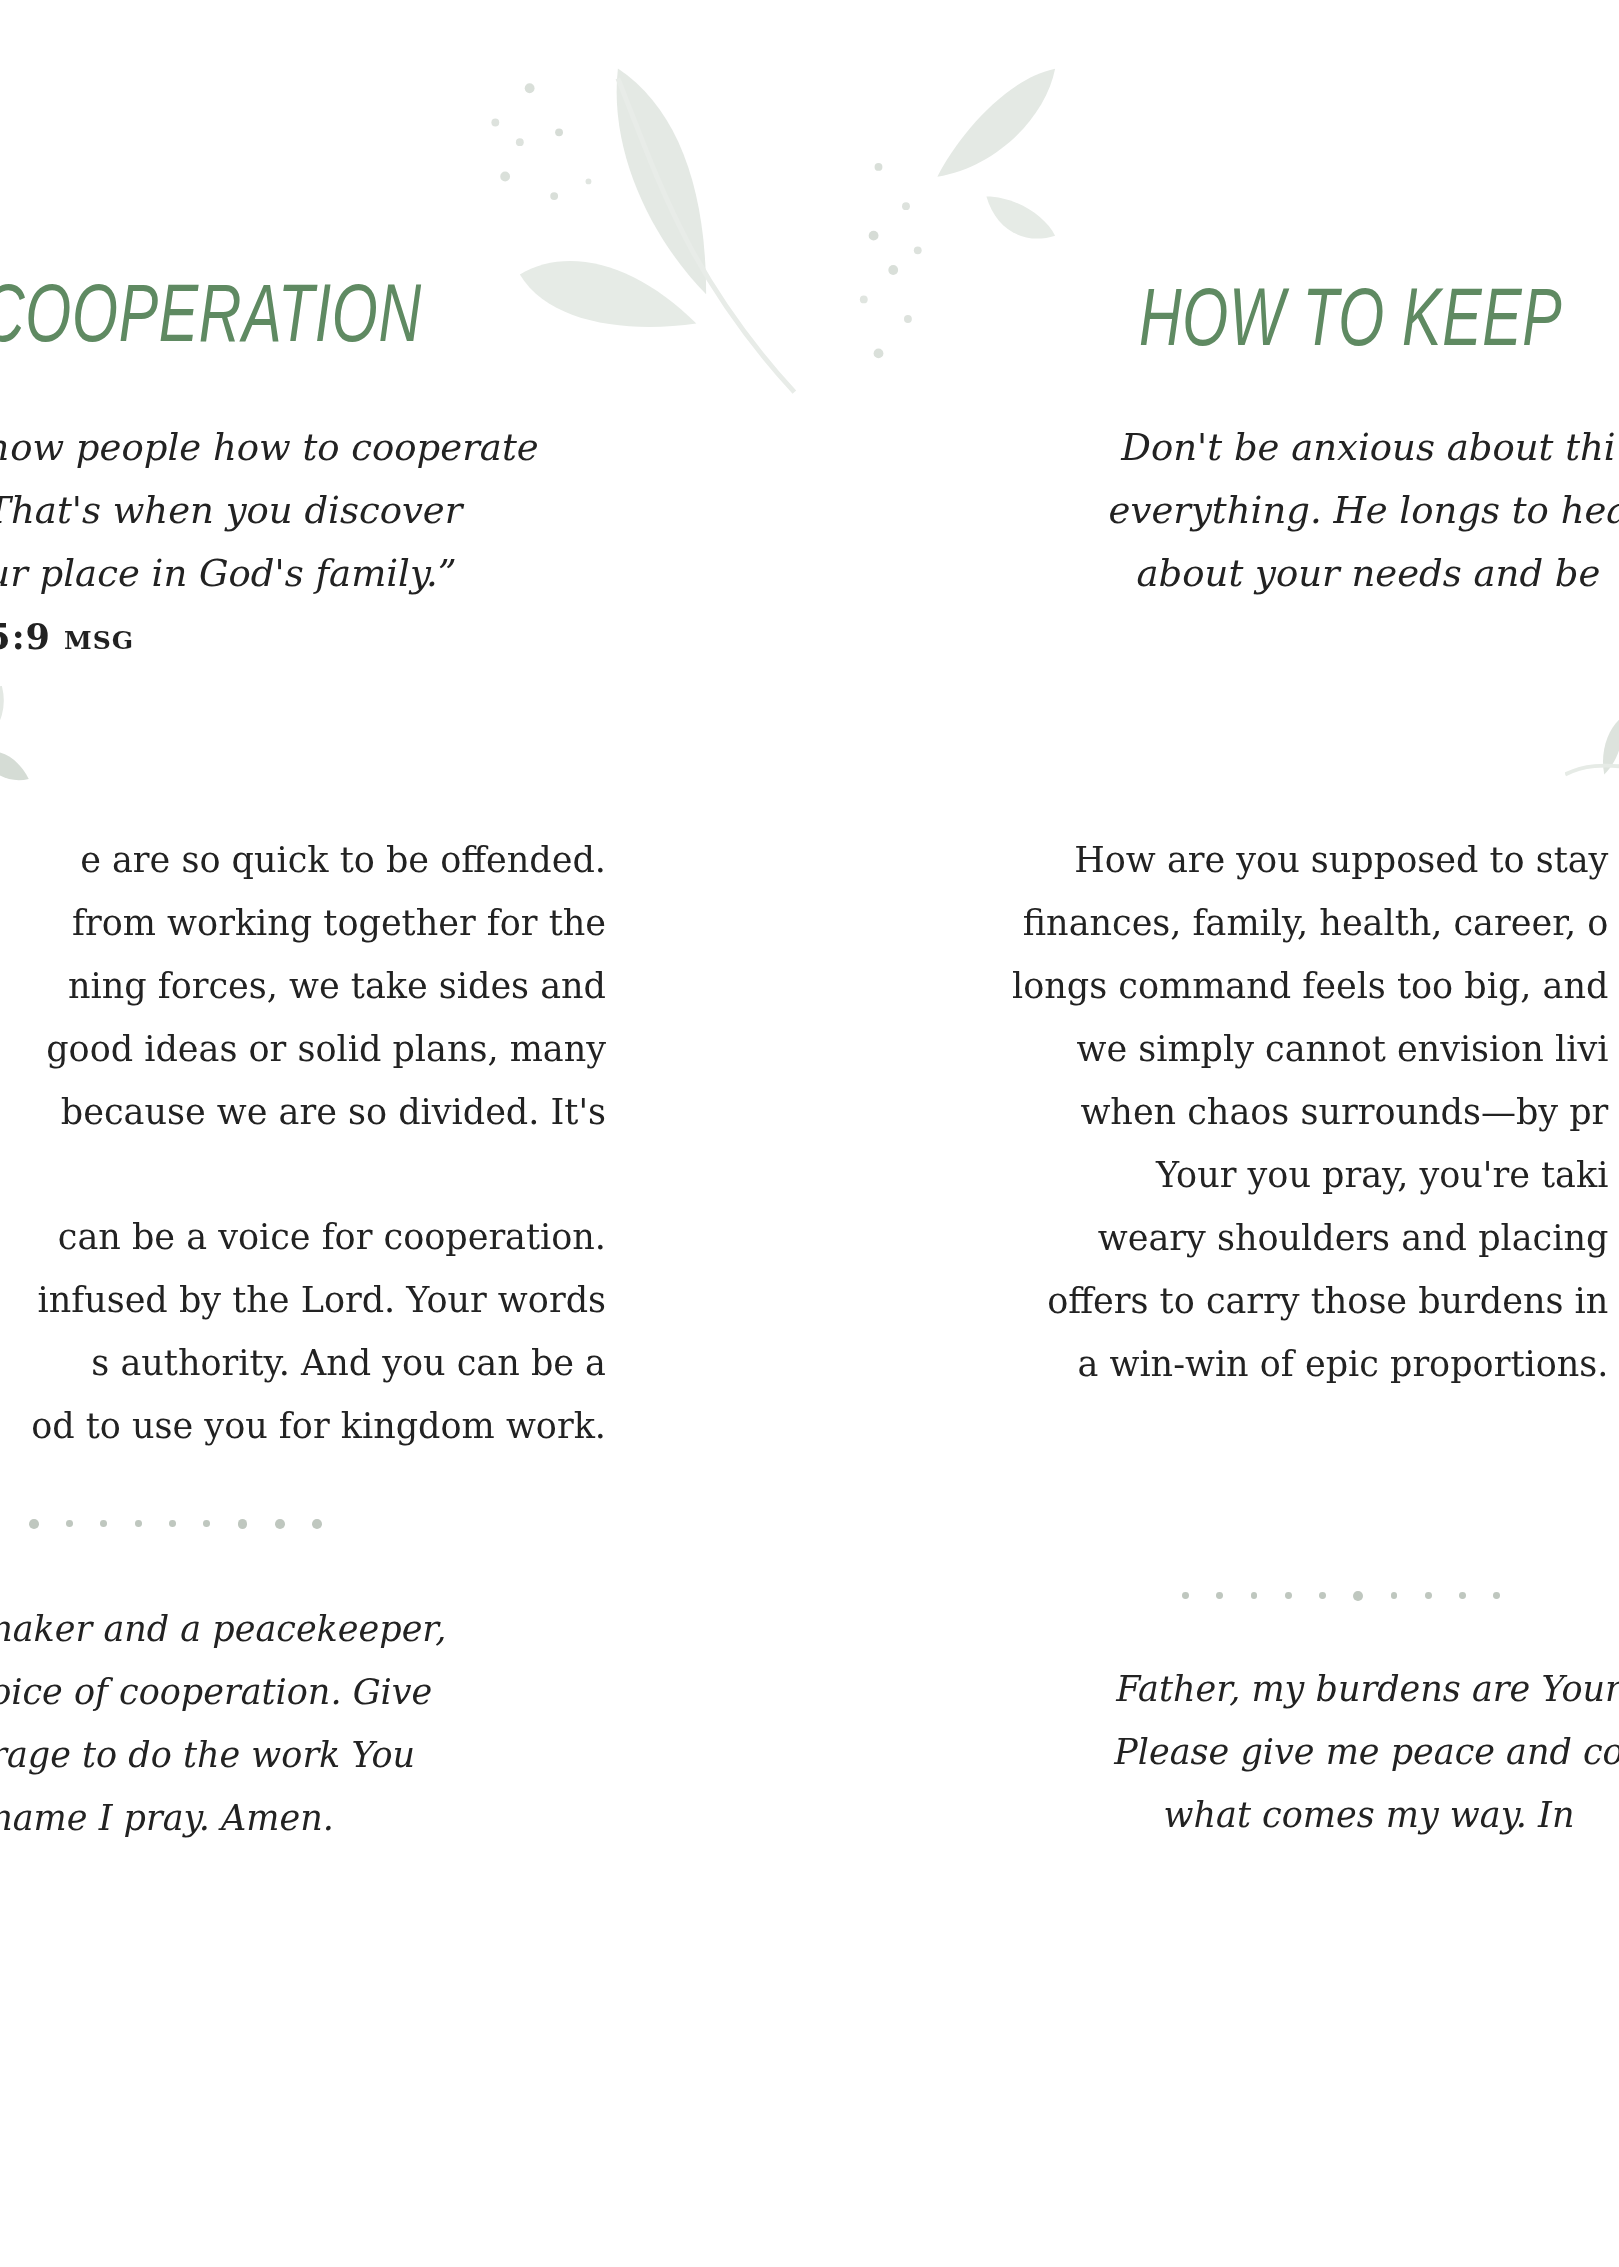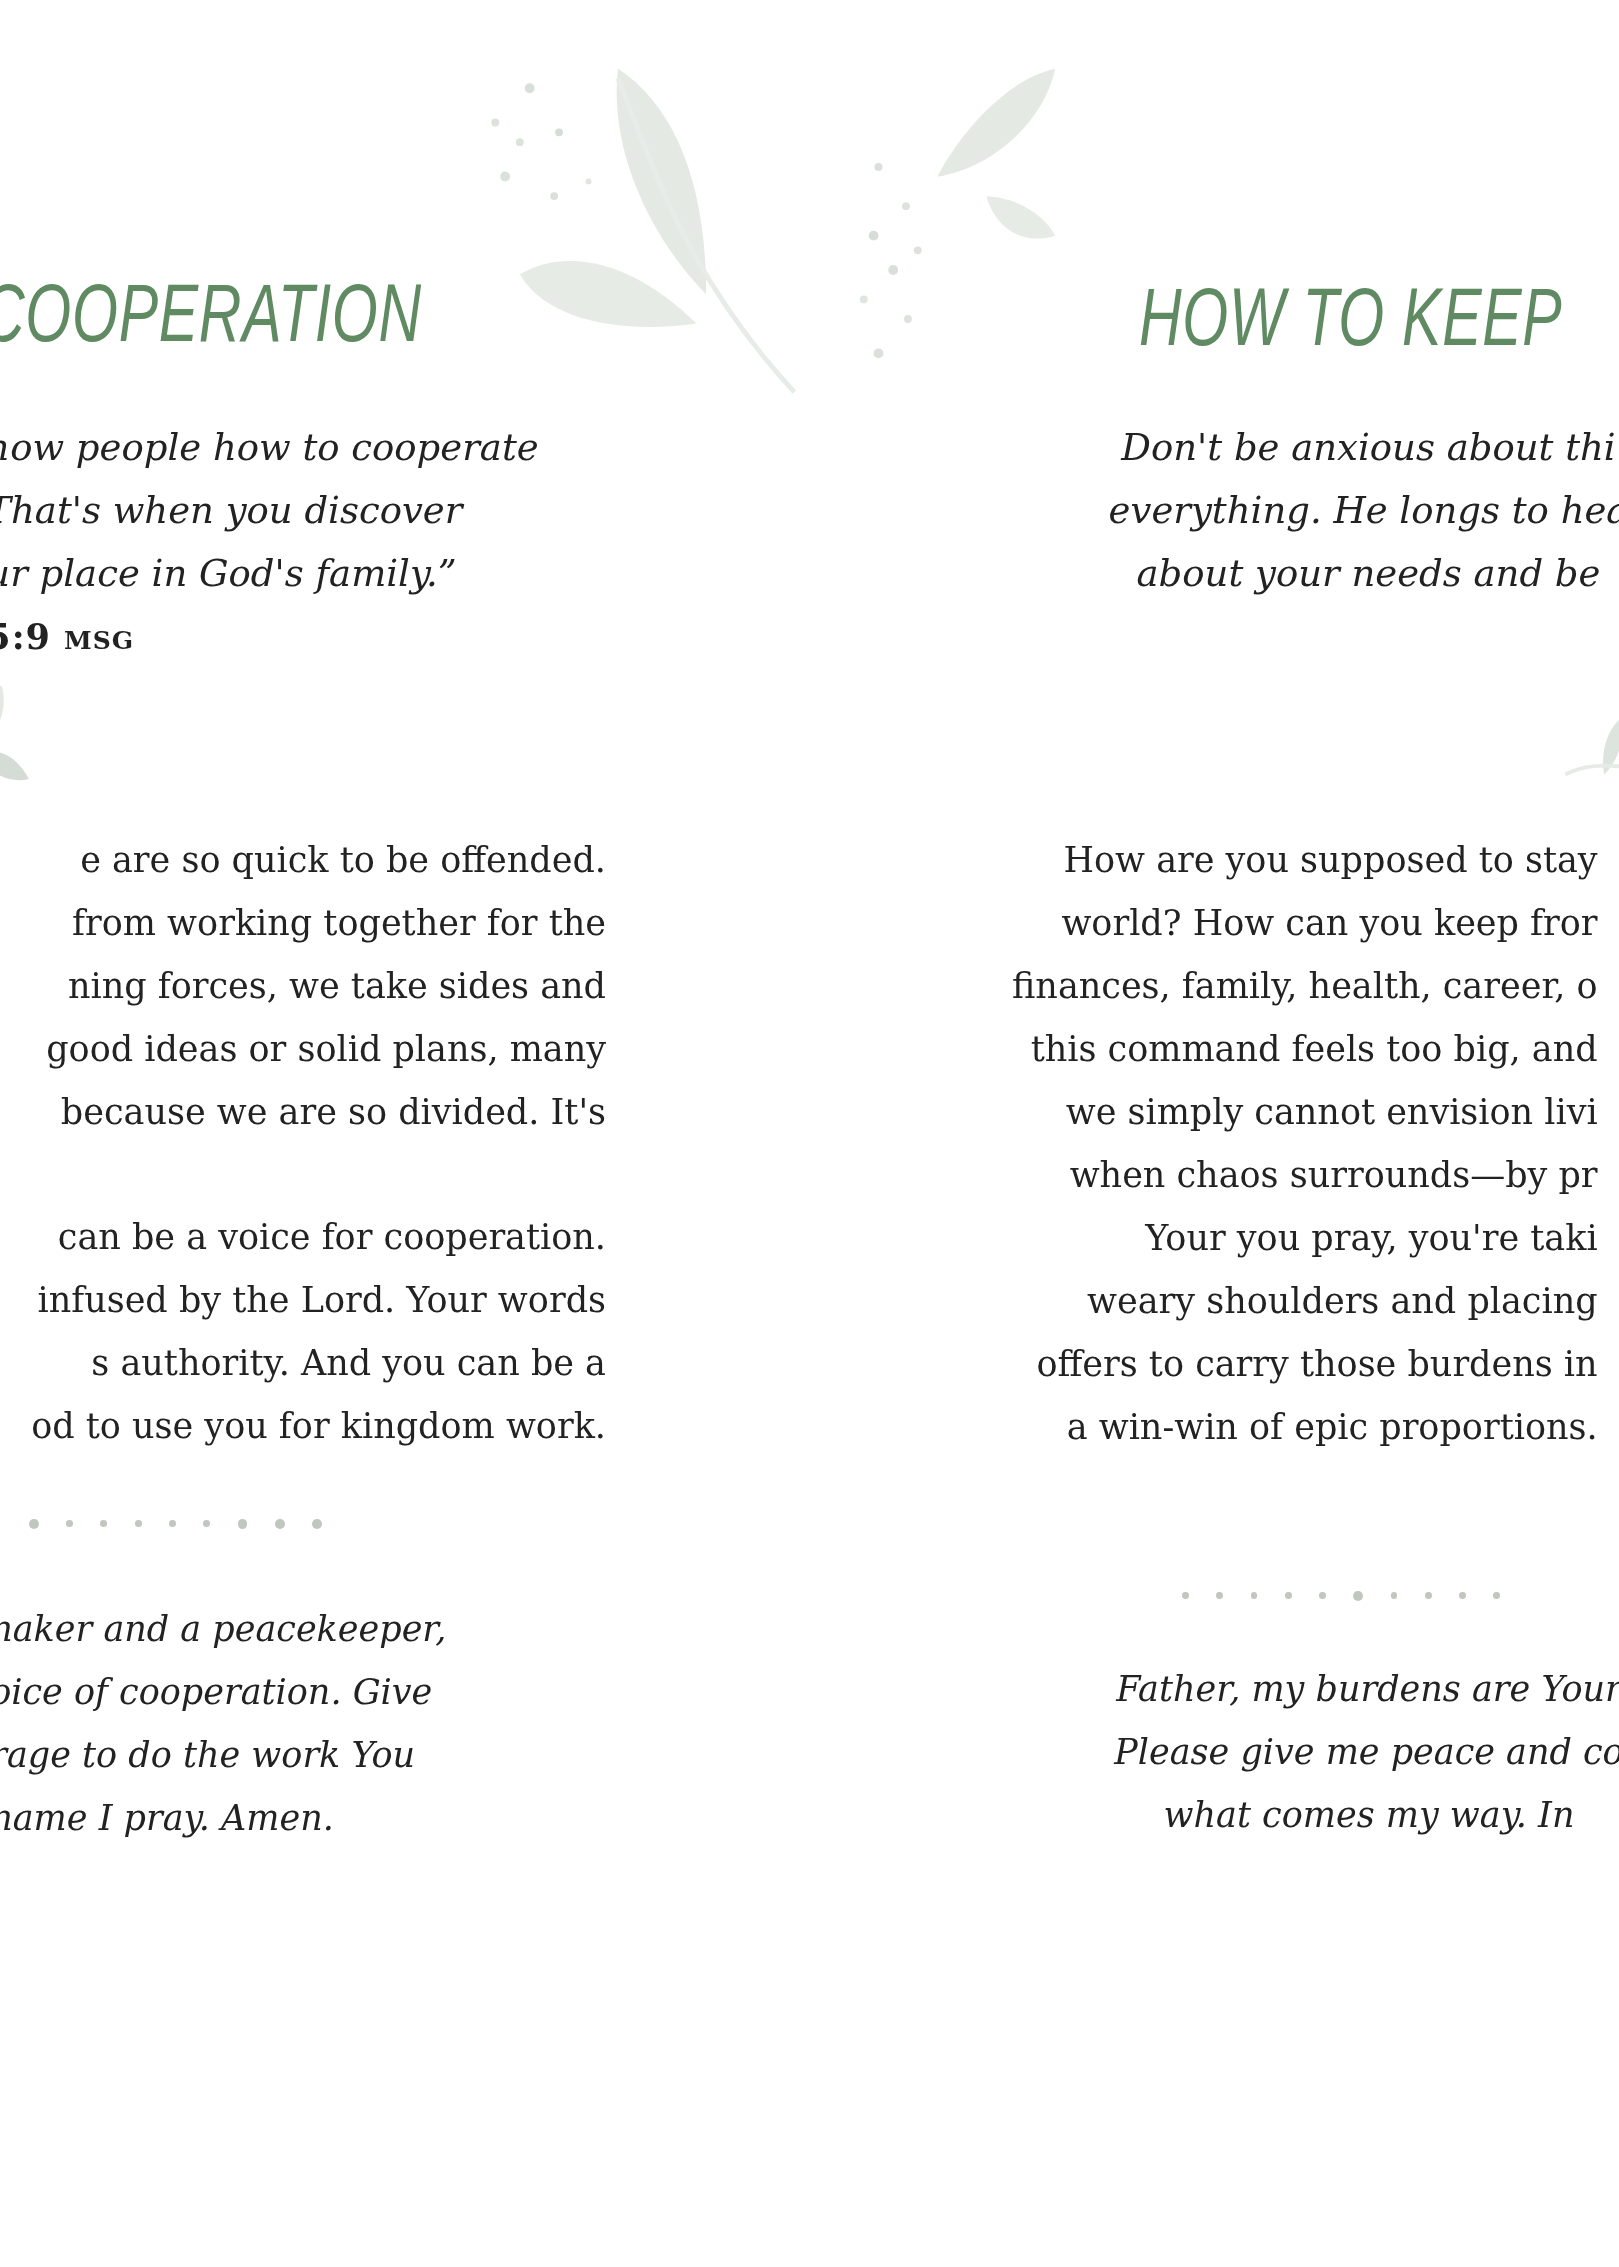--- a/index.html
+++ b/index.html
@@ -204,23 +204,22 @@
 
   <div class="verse verse-right">
     <span class="line">Don't be anxious about thi</span>
     <span class="line">everything. He longs to hea</span>
     <span class="line">about your needs and be</span>
     <span class="ref">Philippia</span>
   </div>
 
   <div class="body-text body-right">
     <span class="line">How are you supposed to stay</span>
-    <span class="line">world? How can you keep fror</span>
     <span class="line">finances, family, health, career, o</span>
-    <span class="line">this command feels too big, and</span>
+    <span class="line">longs command feels too big, and</span>
     <span class="line">we simply cannot envision livi</span>
     <span class="line">when chaos surrounds—by pr</span>
     <span class="line indent">Your you pray, you're taki</span>
     <span class="line">weary shoulders and placing</span>
     <span class="line">offers to carry those burdens in</span>
     <span class="line">a win-win of epic proportions.</span>
   </div>
 
   <div class="dots dots-right">
     <span class="small"></span>

